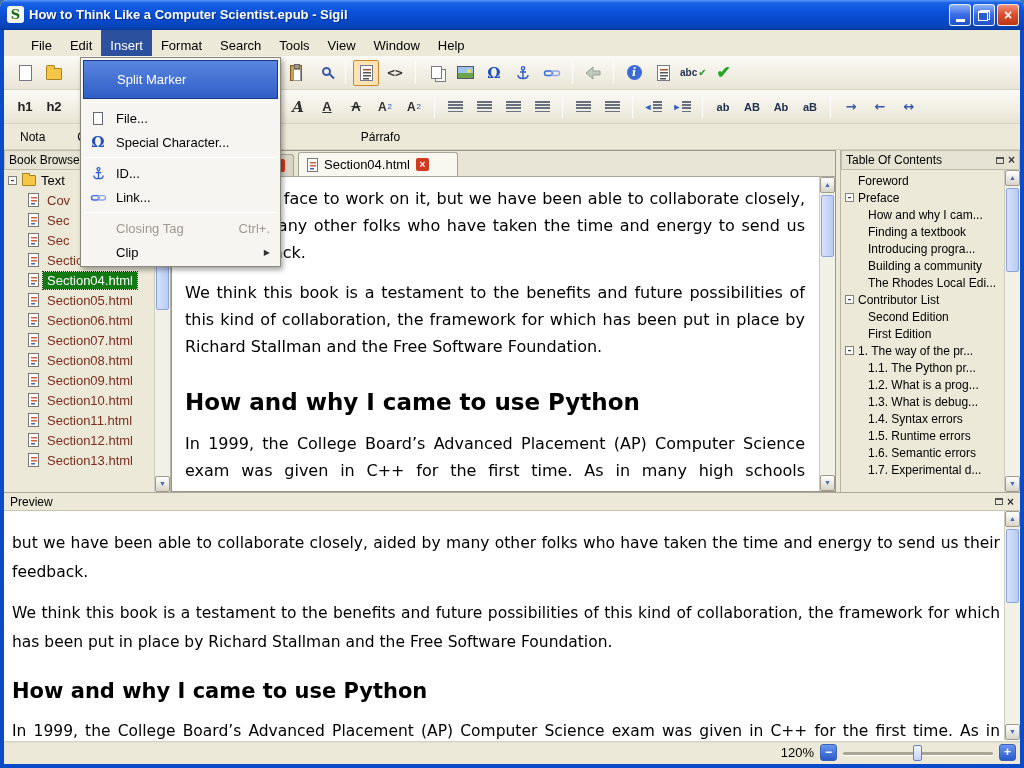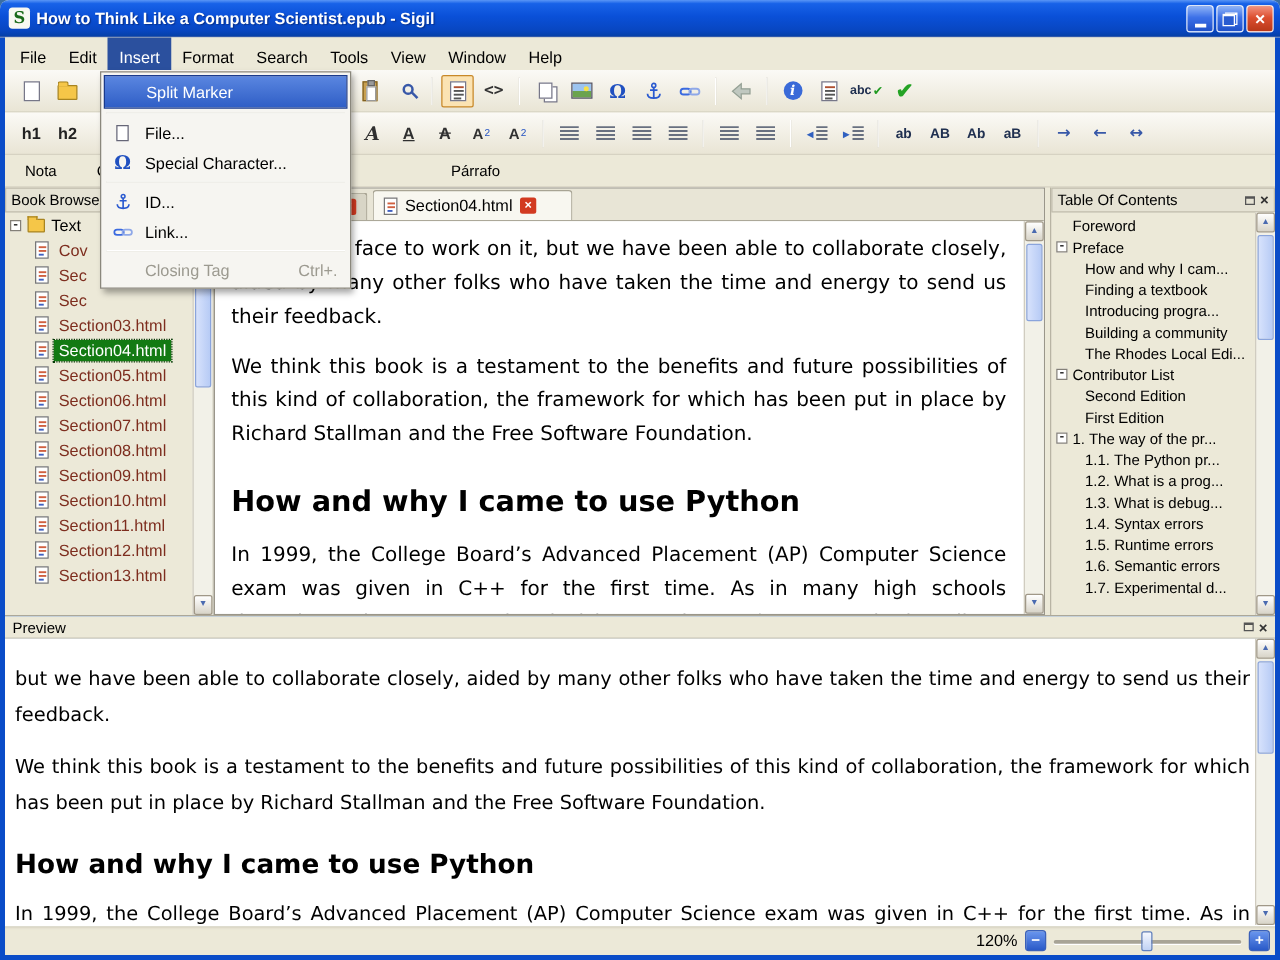--- a/index.html
+++ b/index.html
@@ -19,21 +19,21 @@
   .wbtn.close{background:linear-gradient(#f2927e,#dc4f30 45%,#b83818);font:bold 14px/14px "Liberation Sans",sans-serif}
   .min-glyph{width:9px;height:3px;background:#fff;margin-top:11px}
   .restore-glyph{position:relative;width:12px;height:11px}
   .restore-glyph::before{content:"";position:absolute;right:0;top:0;width:8px;height:7px;border:1px solid #fff;border-top-width:2px}
   .restore-glyph::after{content:"";position:absolute;left:0;bottom:0;width:8px;height:7px;border:1px solid #fff;border-top-width:2px;background:#2a5cd0}
 
   
   .wbody{position:absolute;top:30px;left:0;right:0;bottom:0;border:4px solid #0a4cc8;border-top:none;background:#ece9d8}
 
   
-  .menubar{position:absolute;top:0;left:0;right:0;height:30px;display:flex;align-items:stretch;padding-left:3px;font-size:13px;background:#ece9d8}
+  .menubar{position:absolute;top:0;left:0;right:0;height:30px;display:flex;align-items:stretch;padding-left:18px;font-size:13px;background:#ece9d8}
   .mitem{display:flex;align-items:center;padding:0 9px;color:#000}
   .mitem.open{background:#2b509e;color:#fff}
 
   
   .toolbar{position:absolute;left:0;right:0;display:flex;align-items:center;background:linear-gradient(#fbfaf6,#e9e5d5);border-bottom:1px solid #d6d2c2}
   #tb1{top:26px;height:34px;padding-left:8px;gap:3px}
   #tb2{top:60px;height:34px;padding-left:8px;gap:3px}
   #tb3{top:94px;height:26px;padding-left:16px;background:#ece9d8;font-size:12px;gap:32px}
   .tbtn{min-width:26px;height:26px;display:flex;align-items:center;justify-content:center;border:1px solid transparent;border-radius:2px;gap:1px}
   .tbtn.active{background:#fbe3b3;border:1px solid #c88828}
@@ -70,21 +70,21 @@
   .find::after{content:"";position:absolute;width:7px;height:2px;background:#3858a8;transform:rotate(45deg);right:-6px;bottom:-3px}
   .split-pages{width:11px;height:13px;background:#fff;border:1px solid #778;box-shadow:4px 3px 0 -1px #fff,4px 3px 0 0 #778}
   .imgicon{width:17px;height:13px;border:1px solid #556;background:linear-gradient(#9cc4f0 55%,#6ba34e 55%);position:relative}
   .imgicon::after{content:"";position:absolute;right:2px;top:2px;width:4px;height:4px;border-radius:50%;background:#f8e048}
 
   
   .menu-popup{position:absolute;top:27px;left:76px;width:201px;z-index:100;background:#f6f5f1;border:1px solid #8a877c;
     box-shadow:2px 3px 5px rgba(0,0,0,.35);padding:2px;font-size:13px}
   .mi{display:flex;align-items:center;height:24px;padding:0 8px 0 4px;gap:7px;color:#000}
   .mi-icon{width:22px;display:flex;align-items:center;justify-content:center;flex:0 0 22px}
-  .mi.hl{background:linear-gradient(#5a86e0,#2f5ec6);color:#fff;border:1px solid #1a3a8c;height:27px}
+  .mi.hl{background:linear-gradient(#5a86e0,#2f5ec6);color:#fff;border:1px solid #1a3a8c;height:39px}
   .mi.disabled{color:#9c9a90}
   .mi .shortcut{margin-left:auto;color:#9c9a90}
   .mi .submenu-arrow{margin-left:auto;font-size:8px;color:#333}
   .msep{height:1px;background:#c8c4b4;margin:3px 2px;border-bottom:1px solid #fff}
   .page-sm{width:10px;height:13px;background:#fff;border:1px solid #667}
 
   
   .panel-header{height:20px;display:flex;align-items:center;padding:0 4px;font-size:12px;background:#e6e3d4;border:1px solid #c0bcac}
   .ph-icons{margin-left:auto;display:flex;align-items:center;gap:4px}
   .ph-float{width:8px;height:7px;border:1px solid #555;border-top:2px solid #555;display:inline-block}
@@ -586,16 +586,21 @@
           </svg>
         </span>
         <span>Link...</span>
       </div>
       <div class="msep"></div>
       <div class="mi disabled">
         <span class="mi-icon"></span>
         <span>Closing Tag</span>
         <span class="shortcut">Ctrl+.</span>
       </div>
+      <div class="mi">
+        <span class="mi-icon"></span>
+        <span>Clip</span>
+        <span class="submenu-arrow">▶</span>
+      </div>
     </div>
 
   </div>
 </div>
 
 </body></html>

